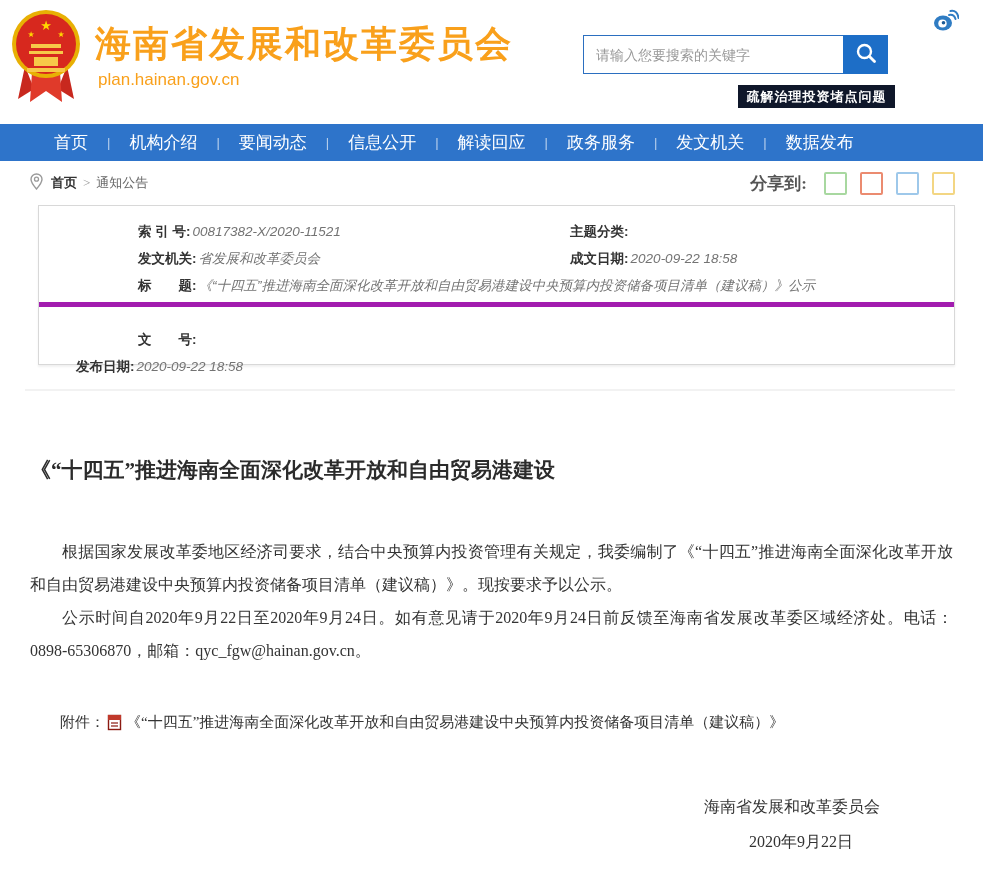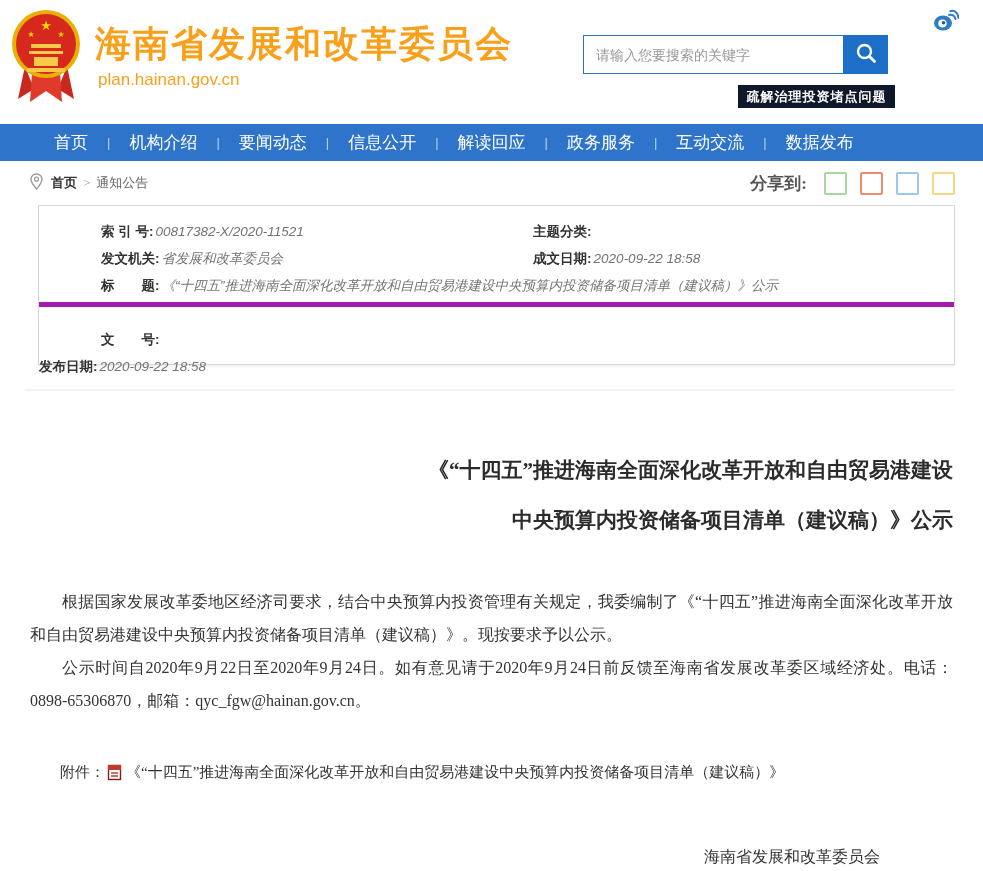--- a/index.html
+++ b/index.html
@@ -59,28 +59,28 @@
   }
   
   .meta-box {
     margin:0 28px 0 38px; height:160px; border:1px solid #d8d8d8;
     box-shadow:0 2px 2px rgba(0,0,0,.06); padding-top:12px; font-size:13.5px;
   }
   .meta-row { display:flex; line-height:27px; }
   .meta-cell-l { width:54%; padding-left:62px; display:flex; }
   .meta-cell-r { width:46%; display:flex; }
   .meta-cell-full { width:100%; padding-left:62px; display:flex; }
-  .meta-label { font-weight:bold; color:#333; white-space:pre; }
+  .meta-label { font-weight:bold; color:#333; white-space:pre;margin-left:37px; }
   .meta-value { color:#737373; margin-left:2px;font-style:italic; }
   .meta-split { border-top:5px solid #a21caf; margin-top:3px; padding-top:19px;flex-direction:column; }
   
   .soft-divider { margin:24px 28px 0 25px; height:2px; background:#f2f2f2; }
   
   .article { padding:0 30px; font-family:"Liberation Serif","DejaVu Serif",serif; color:#333; }
-  .doc-title { margin-top:54px; text-align:right; font-size:21px; font-weight:bold; line-height:50px; color:#2b2b2b; }
+  .doc-title { margin-top:54px; text-align:left; font-size:21px; font-weight:bold; line-height:50px; color:#2b2b2b; }
   .para { margin-top:0; font-size:16px; line-height:33px; text-indent:2em; text-align:justify; }
   .para.first { margin-top:40px; }
   .attach-row { margin-top:40px; font-size:15px; line-height:30px; padding-left:2em; display:flex; align-items:center; }
   .attach-label { white-space:pre; }
   .attach-icon { margin:0 4px 0 2px; display:inline-flex; }
   .attach-link { color:#333; cursor:pointer; }
   .sign-name { margin-top:60px; text-align:right; padding-right:73px; font-size:16px; }
   .sign-date { margin-top:14px; text-align:right; padding-right:100px; font-size:16px; }
 </style>
 </head>
@@ -137,21 +137,21 @@
   <span class="nav-item">机构介绍</span>
   <span class="nav-sep">|</span>
   <span class="nav-item">要闻动态</span>
   <span class="nav-sep">|</span>
   <span class="nav-item">信息公开</span>
   <span class="nav-sep">|</span>
   <span class="nav-item">解读回应</span>
   <span class="nav-sep">|</span>
   <span class="nav-item">政务服务</span>
   <span class="nav-sep">|</span>
-  <span class="nav-item">互动交流</span>
+  <span class="nav-item">发文机关</span>
   <span class="nav-sep">|</span>
   <span class="nav-item">数据发布</span>
 </div>
 
 <div class="crumb-row">
   <div class="crumb-left">
     <span>
       <svg width="13" height="17" viewBox="0 0 13 17">
         <path d="M6.5 1 C3.4 1 1 3.4 1 6.3 C1 9.8 6.5 16 6.5 16 C6.5 16 12 9.8 12 6.3 C12 3.4 9.6 1 6.5 1 Z" fill="none" stroke="#9a9a9a" stroke-width="1.4"></path>
         <circle cx="6.5" cy="6.2" r="2" fill="none" stroke="#9a9a9a" stroke-width="1.3"></circle>
@@ -207,21 +207,20 @@
       <span class="meta-value">2020-09-22 18:58</span>
     </div>
   </div>
 </div>
 
 <div class="soft-divider"></div>
 
 <div class="article">
   <div class="doc-title">
     <div>《“十四五”推进海南全面深化改革开放和自由贸易港建设</div>
-    <div>中央预算内投资储备项目清单（建议稿）》公示</div>
   </div>
 
   <p class="para first">根据国家发展改革委地区经济司要求，结合中央预算内投资管理有关规定，我委编制了《“十四五”推进海南全面深化改革开放和自由贸易港建设中央预算内投资储备项目清单（建议稿）》。现按要求予以公示。</p>
   <p class="para">公示时间自2020年9月22日至2020年9月24日。如有意见请于2020年9月24日前反馈至海南省发展改革委区域经济处。电话：0898-65306870，邮箱：qyc_fgw@hainan.gov.cn。</p>
 
   <div class="attach-row">
     <span class="attach-label">附件：</span>
     <span class="attach-icon">
       <svg width="15" height="17" viewBox="0 0 15 17">
         <rect x="1.5" y="1.5" width="12" height="14" fill="#fff" stroke="#8b1a12" stroke-width="1.4"></rect>

